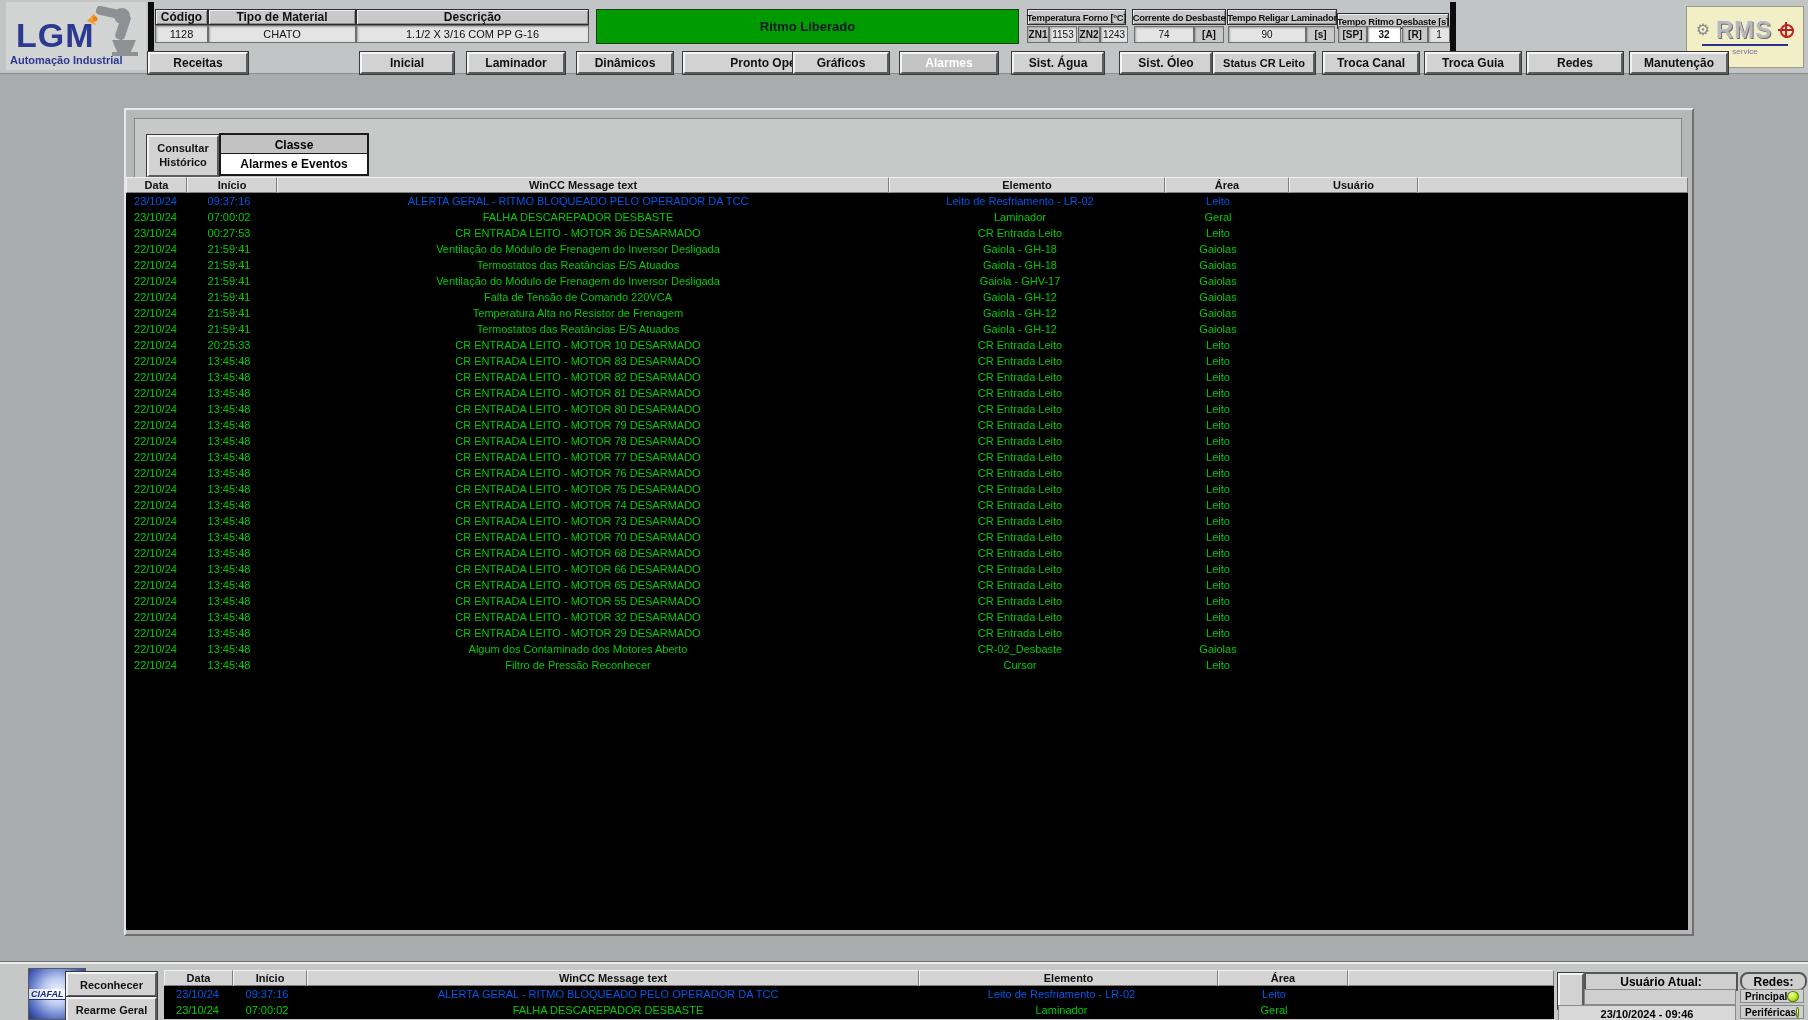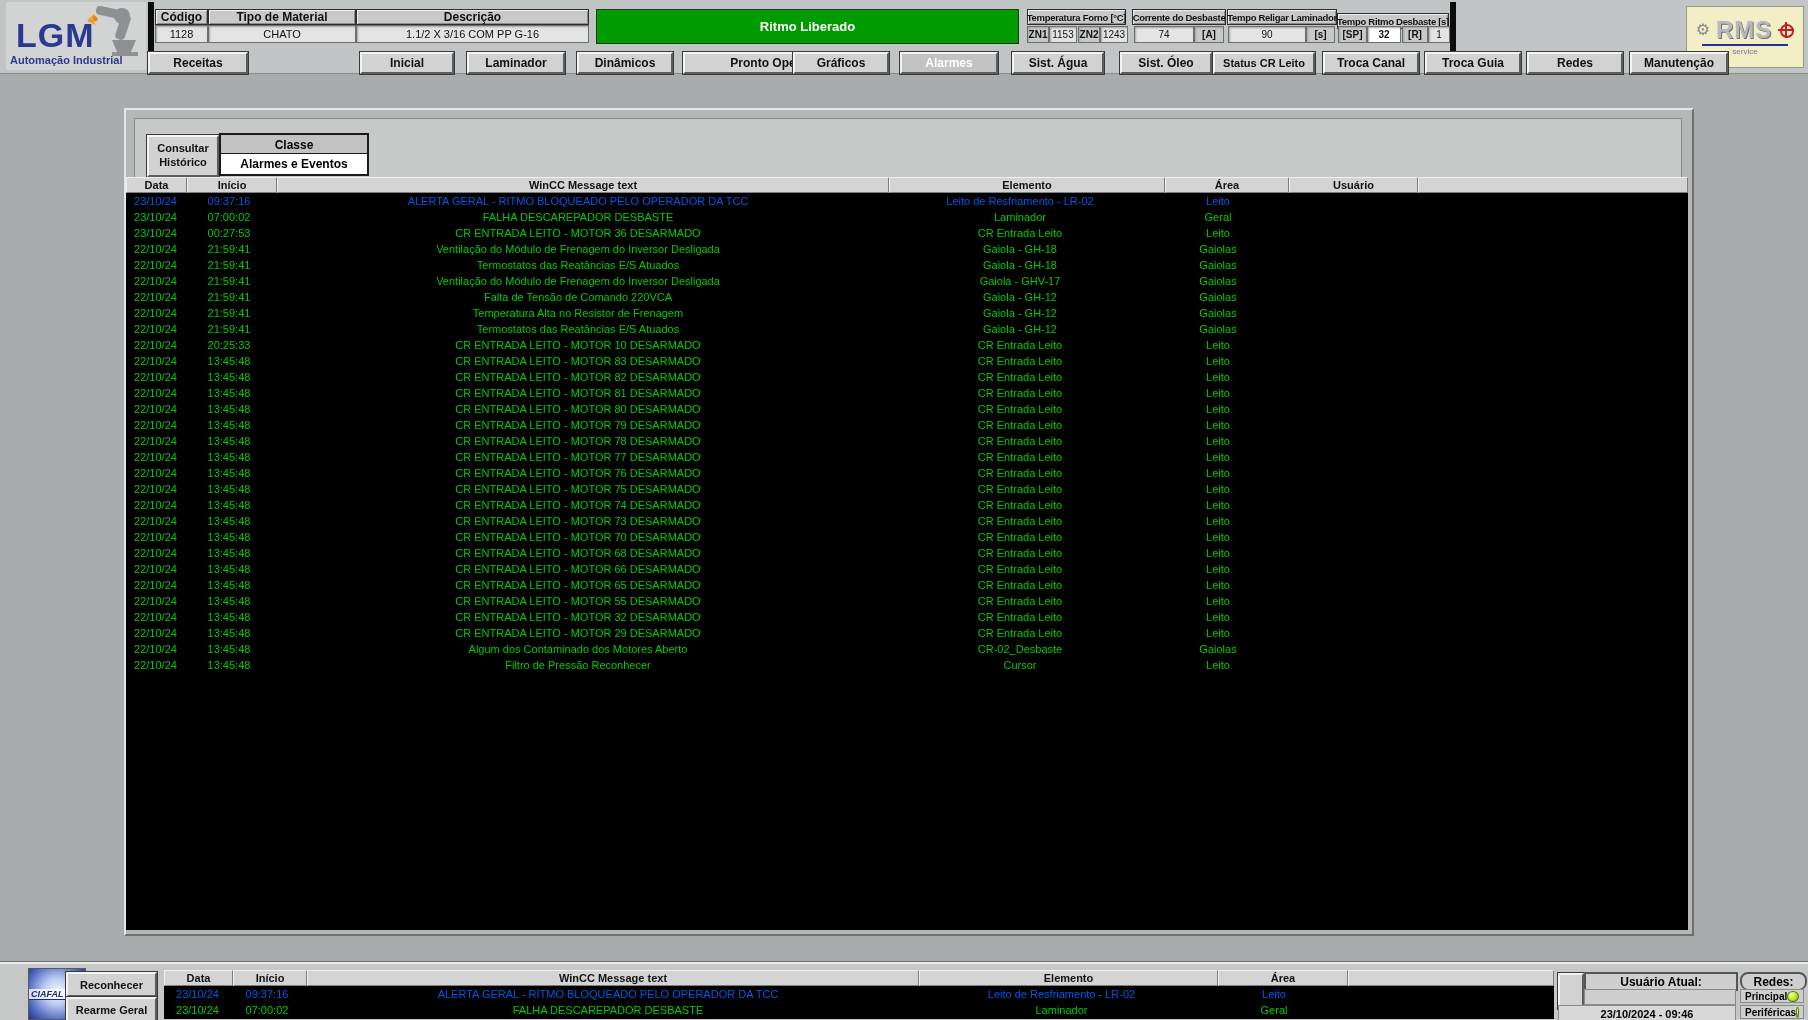--- a/index.html
+++ b/index.html
@@ -15,21 +15,21 @@
   .vdivider{background:#0c0c0c;top:2px;height:68px;width:6px;}
   .hbox{background:#c9c9c9;border:1px solid #2e2e2e;box-shadow:inset 1px 1px 0 #efefef, inset -1px -1px 0 #8c8c8c;
         font-weight:bold;font-size:12px;display:flex;align-items:center;justify-content:center;color:#111;white-space:nowrap;}
   .vbox{background:#e4e4e4;border:1px solid #6f6f6f;box-shadow:inset 1px 1px 2px #a5a5a5;
         font-size:11px;display:flex;align-items:center;justify-content:center;color:#111;white-space:nowrap;}
   .vbox.white{background:#ffffff;}
   .hbox.small{font-size:9.5px;letter-spacing:-0.3px;}
   .vbox.tag{font-weight:bold;background:#c9c9c9;}
   .banner{background:var(--banner-green,#009b00);border:1px solid #1d3b1d;
           display:flex;align-items:center;justify-content:center;
-          font-weight:bold;font-size:13px;color:#ffffff;}
+          font-weight:bold;font-size:13px;color:#0f172a;}
   
   .btn{background:#d2d2d2;text-align:center;font-weight:bold;font-size:12px;color:#111;
        border-top:2px solid #f4f4f4;border-left:2px solid #f4f4f4;
        border-right:2px solid #5c5c5c;border-bottom:2px solid #5c5c5c;
        box-shadow:0 0 0 1px #3a3a3a;display:flex;align-items:center;justify-content:center;cursor:pointer;white-space:nowrap;}
   .navbtn{top:52px;height:18px;}
   .navbtn.active{background:#c3c3c3;color:#ffffff;}
   
   .lgm{left:6px;top:2px;width:140px;height:68px;background:#d2d4d4;}
   .lgm .word{position:absolute;left:10px;top:16px;font-size:34px;font-weight:bold;color:#2b3990;letter-spacing:1px;line-height:1;}

